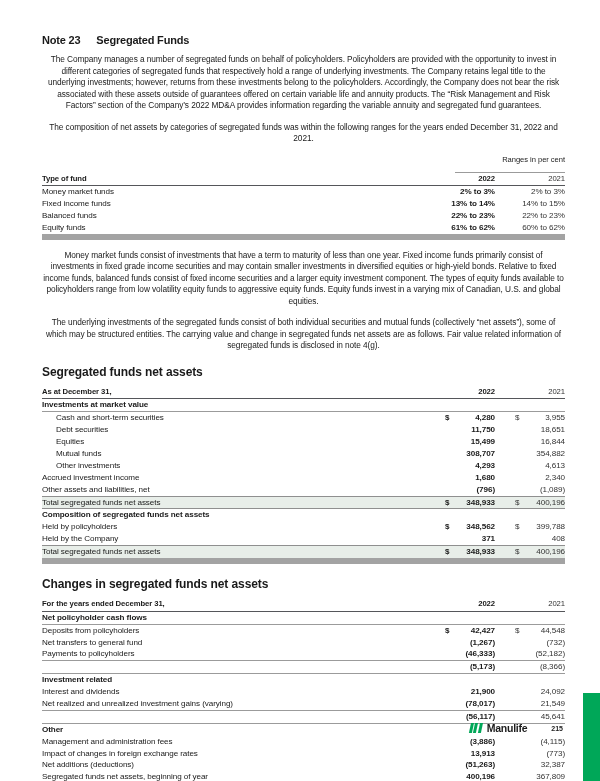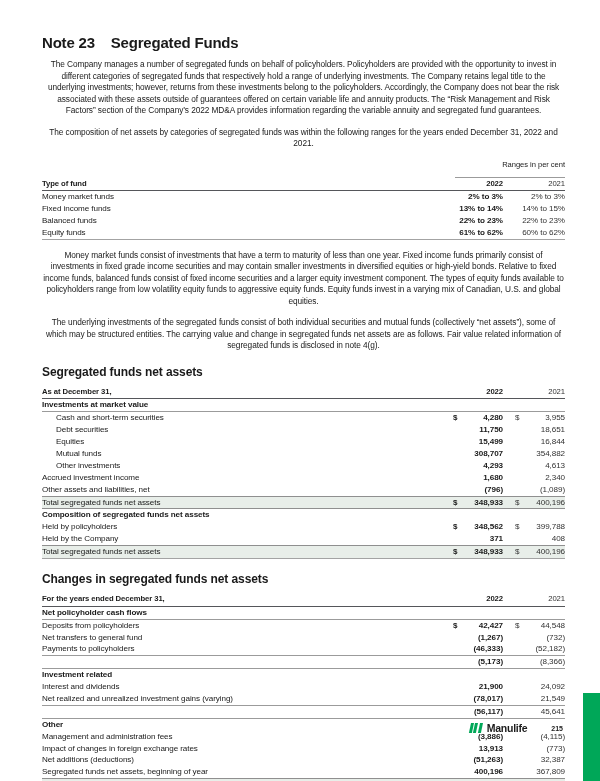--- a/index.html
+++ b/index.html
@@ -2,55 +2,55 @@
 <html><head>
 <meta charset="utf-8">
 <style>
   html,body { margin:0; padding:0; background:#ffffff; }
   .page {
     position:relative; width:600px; height:781px; background:#ffffff;
     font-family:"Liberation Sans", sans-serif; color:#1a1a1a; overflow:hidden;
   }
   .content { position:absolute; left:42px; top:34px; width:523px; }
 
-  .note-title { display:flex; gap:16px; font-size:15px; font-weight:700; letter-spacing:-0.2px; margin:0 0 8px 0; }
+  .note-title { display:flex; gap:16px; font-size:11px; font-weight:700; letter-spacing:-0.2px; margin:0 0 8px 0; }
 
   .para { font-size:8.3px; line-height:11.5px; letter-spacing:-0.08px; margin:0 0 10px 0; text-align:center; }
 
   .sec-heading { font-size:12px; font-weight:700; letter-spacing:-0.1px; margin:13px 0 7px 0; }
 
   .fin-table { margin:2px 0 10px 0; }
   .t-grouphead-row { display:flex; font-size:7.6px; }
   .t-grouphead { width:110px; text-align:right; padding-bottom:8px; border-bottom:1px solid #9b9b9b; letter-spacing:-0.05px; }
   .t-grouphead-row .t-label { flex:1; }
 
   .t-row { display:flex; align-items:baseline; font-size:8.1px; line-height:9.7px; letter-spacing:-0.08px; padding:1px 0 1.2px 0; }
   .t-label { flex:1; min-width:0; }
   .t-label.indent { padding-left:14px; }
 
   .val { width:50px; display:flex; align-items:baseline; }
-  .val + .val { margin-left:12px; }
+  .val + .val { margin-left:20px; }
   .cur { text-align:left; }
   .num { flex:1; text-align:right; }
   .v1 .num, .v1 .cur { font-weight:700; }
   .v2 { color:#333333; }
 
   .row-colheader { font-size:7.7px; border-bottom:1px solid #55565a; padding-bottom:2px; }
   .row-colheader .t-label { font-weight:700; }
   .row-colheader .v2 .num { font-weight:400; }
 
   .row-section .t-label { font-weight:700; }
   .row-section.ruled { border-bottom:1px solid #9b9b9b; }
 
   .row-subtotal { border-top:1px solid #9b9b9b; border-bottom:1px solid #9b9b9b; }
 
   .row-total { background:#e8eee9; border-top:1px solid #8f8f8f; border-bottom:1px solid #8f8f8f; }
   .row-total .t-label { font-weight:400; }
 
-  .fin-table .t-row:last-child { border-bottom:1px solid #a3a3a3; }
+  .fin-table .t-row:last-child { border-bottom:6px solid #a3a3a3; }
 
   .footer { position:absolute; right:37px; top:722px; display:flex; align-items:center;padding-left:24px; }
   .logo-bars { display:flex; gap:1.8px; margin-right:5px; transform:skewX(-12deg); }
   .logo-bars i { display:block; width:2.7px; height:9.5px; }
   .brand { font-weight:700; font-size:10.5px; letter-spacing:-0.25px; color:#1b1b1b; }
   .pagenum { font-weight:700; font-size:7px; margin-left:24px; color:#1b1b1b; }
 
   .side-tab { position:absolute; right:0; top:693px; width:17px; height:88px; }
 </style>
 </head>

